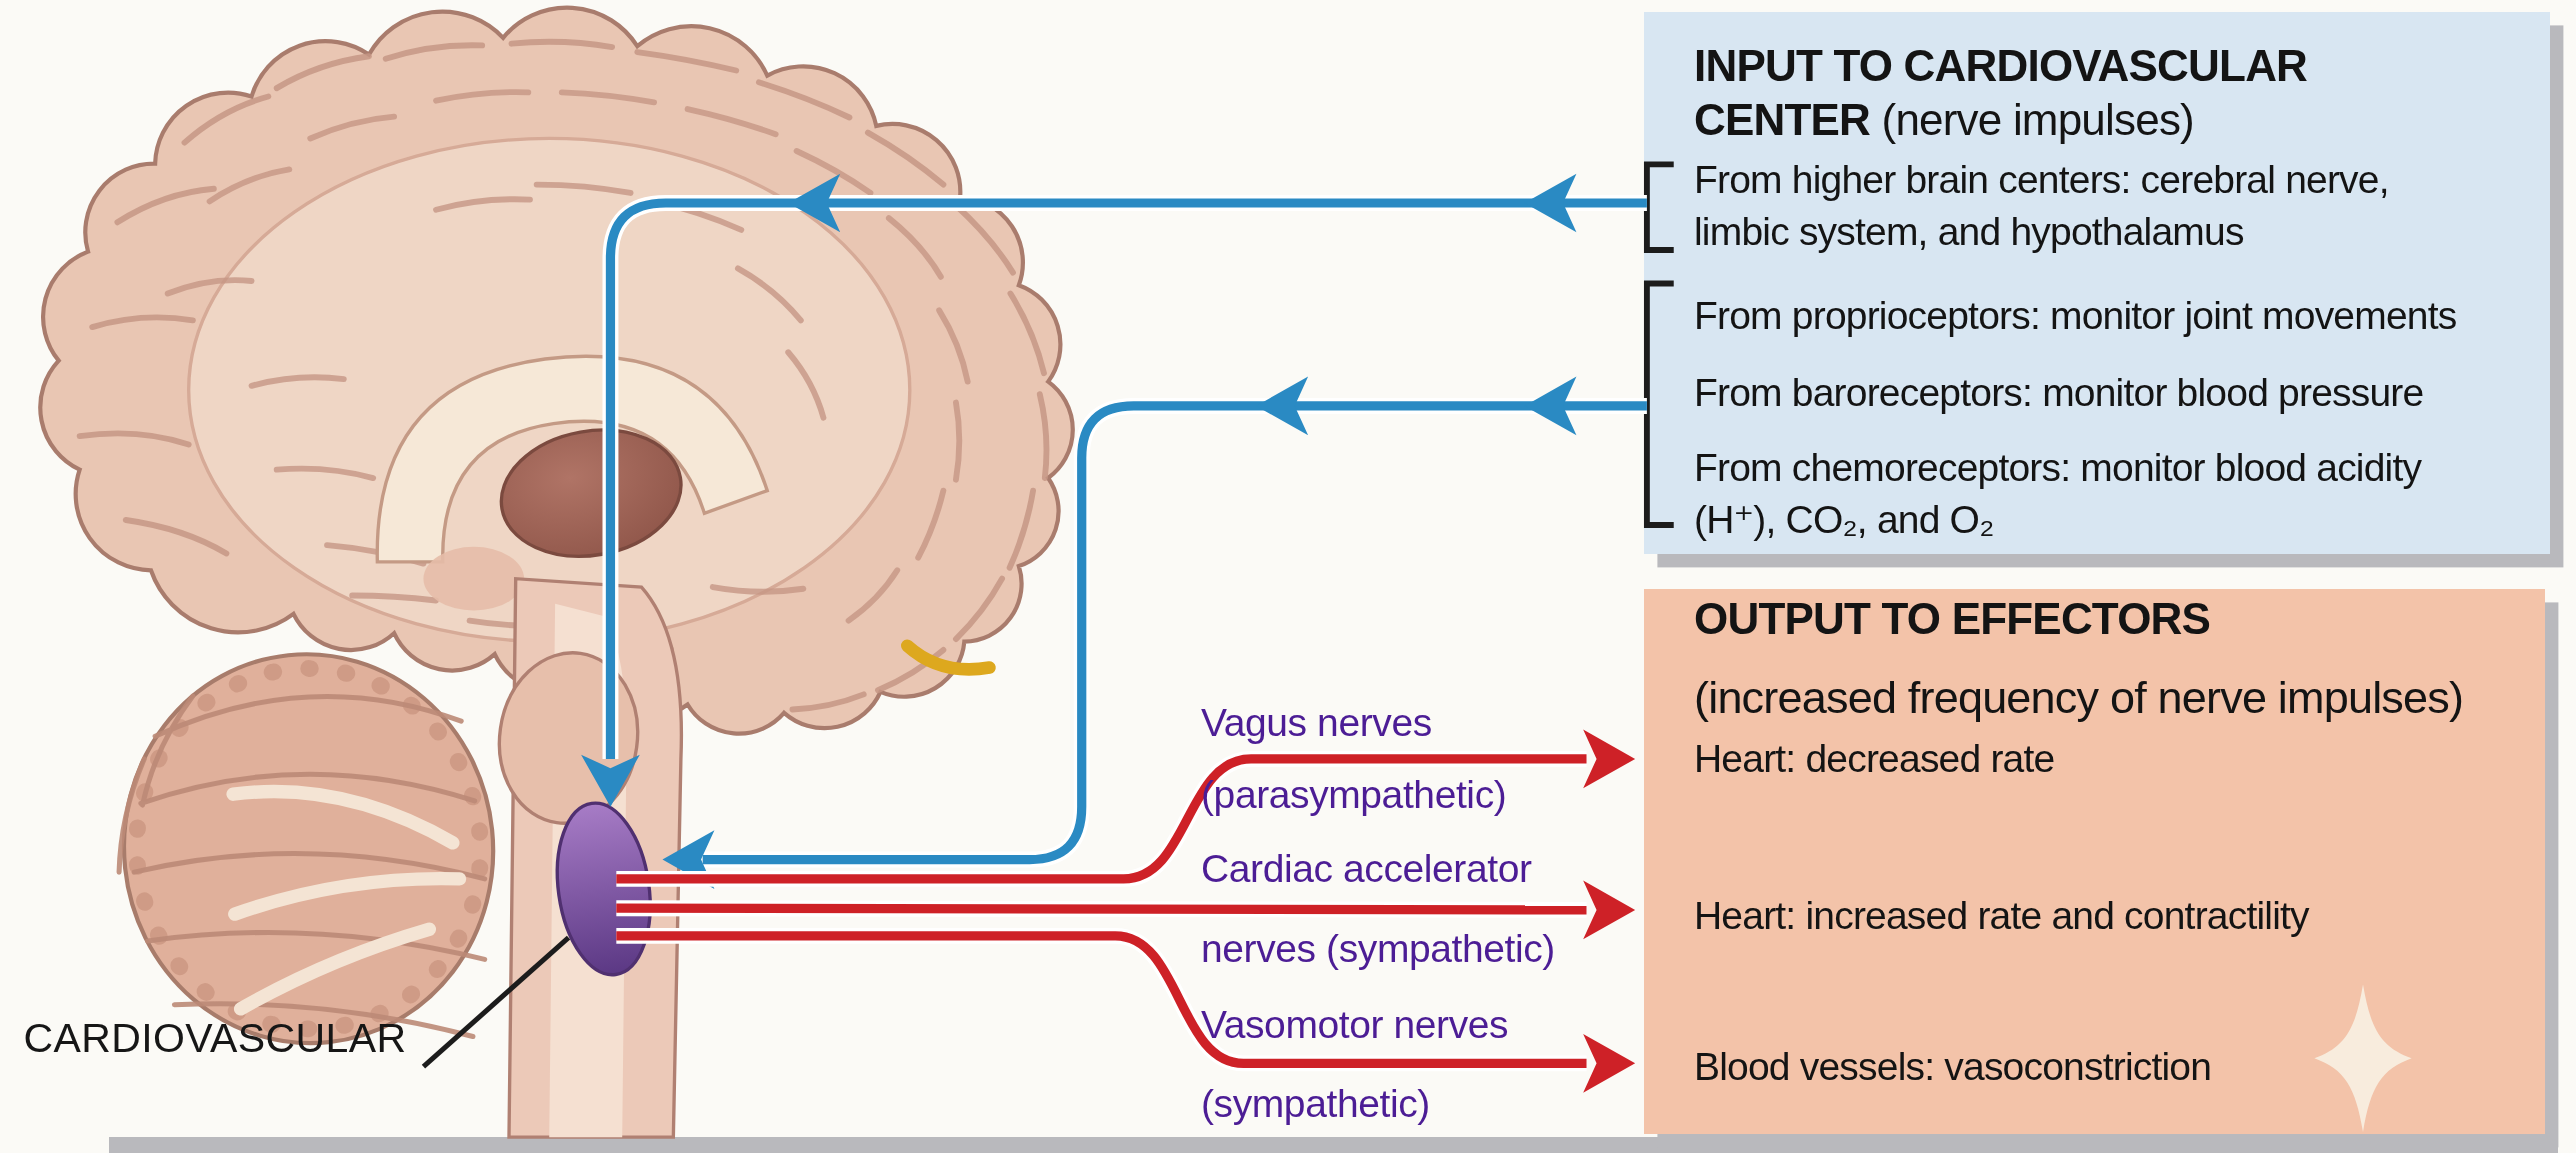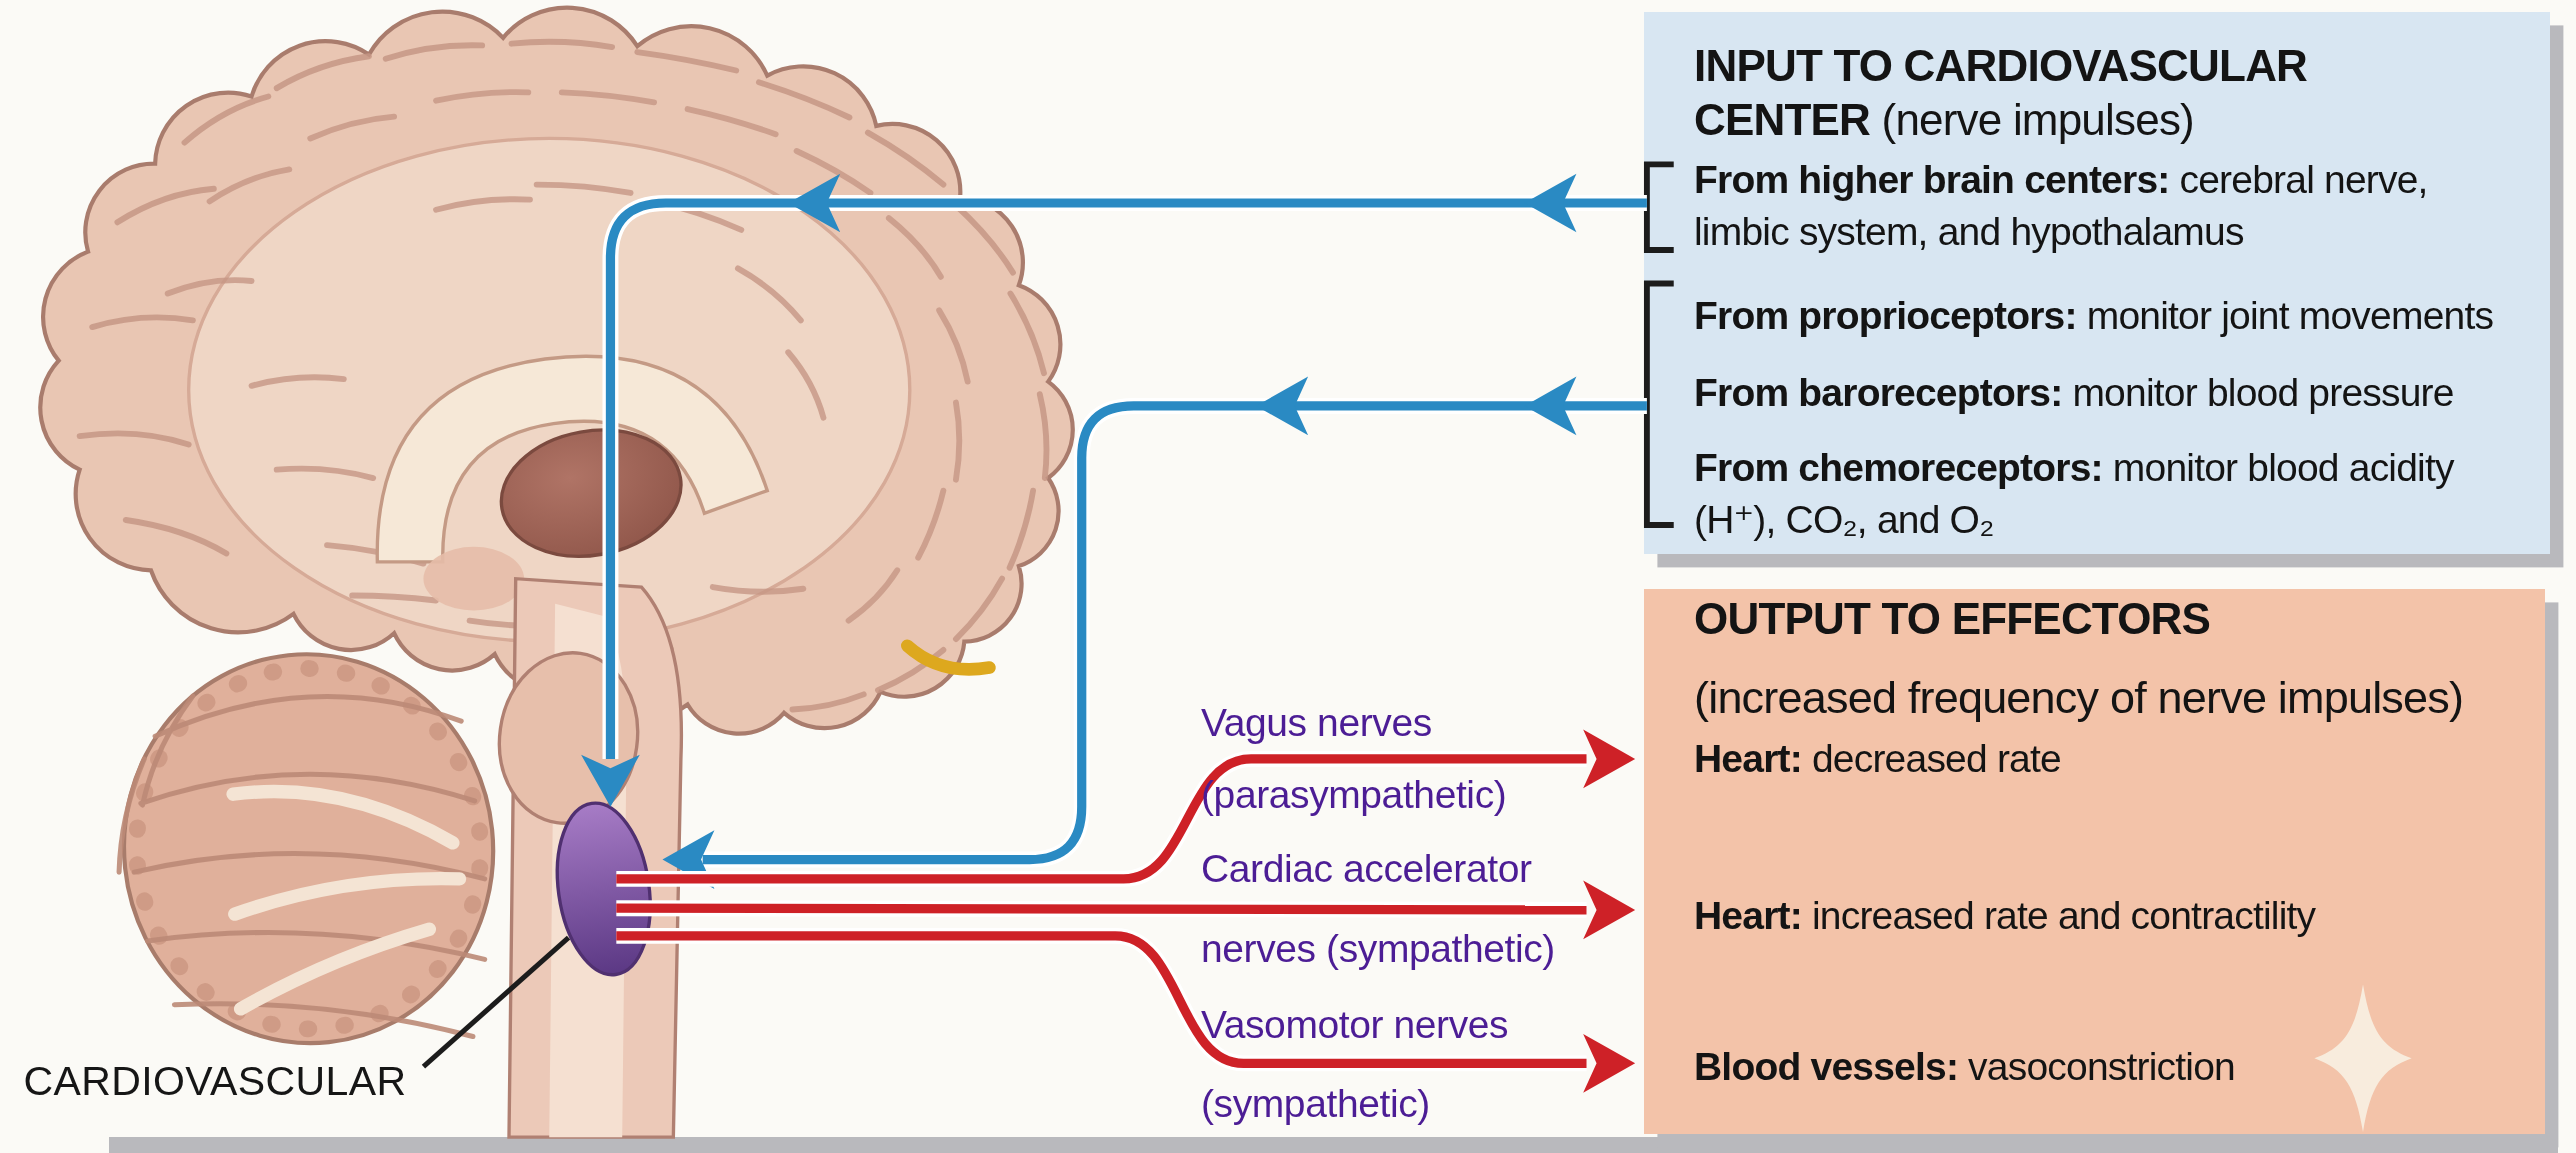--- a/index.html
+++ b/index.html
@@ -7,21 +7,21 @@
     width:2576px;height:1154px;overflow:hidden;position:relative;
     background:#fbfaf6;
     font-family:"Liberation Sans","DejaVu Sans",sans-serif;
     color:#141414;
   }
   #canvas{position:absolute;left:0;top:0;width:2576px;height:1154px;}
   .panel{position:absolute;box-shadow:13.4px 13.4px 0 0 #b9b9bd;}
   #input-panel{left:1644px;top:11.7px;width:906px;height:542px;background:#d8e6f2;}
   #output-panel{left:1644px;top:589px;width:901px;height:545px;background:#f3c3a9;}
   .row{position:absolute;left:50px;white-space:nowrap;font-size:39px;letter-spacing:-0.8px;line-height:1.15;}
-  .row b{font-weight:700;}
+  .row b{font-weight:400;}
   .trow{position:absolute;left:50px;white-space:nowrap;font-size:44px;letter-spacing:-0.8px;line-height:1.1;}
   .trow b{font-weight:700;}
   .nlabel{position:absolute;white-space:nowrap;font-size:39px;letter-spacing:-0.4px;color:#4c1d95;}
   .cvlabel{position:absolute;white-space:nowrap;font-size:41px;letter-spacing:0.4px;color:#161616;}
   #bottom-shadow{position:absolute;left:109px;top:1137px;width:2449px;height:17px;background:#b9b9bd;}
   svg{position:absolute;left:0;top:0;}
 </style>
 </head>
 <body>
 
@@ -114,16 +114,16 @@
     <path fill="#f8ecdd" transform="translate(2818,1262)" d="M0,-88 C9,-34 22,-13 58,0 C22,13 9,34 0,88 C-9,34 -22,13 -58,0 C-22,-13 -9,-34 0,-88 Z"></path>
   </svg>
 
   <div class="nlabel" style="left:1201px;top:701px">Vagus nerves</div>
   <div class="nlabel" style="left:1201px;top:773px">(parasympathetic)</div>
   <div class="nlabel" style="left:1201px;top:847px">Cardiac accelerator</div>
   <div class="nlabel" style="left:1201px;top:927px">nerves (sympathetic)</div>
   <div class="nlabel" style="left:1201px;top:1003px">Vasomotor nerves</div>
   <div class="nlabel" style="left:1201px;top:1082px">(sympathetic)</div>
 
-  <div class="cvlabel" style="left:23.5px;top:1058px">CARDIOVASCULAR</div>
+  <div class="cvlabel" style="left:23.5px;top:1015px">CARDIOVASCULAR</div>
 
 </div>
 
 
 </body></html>

